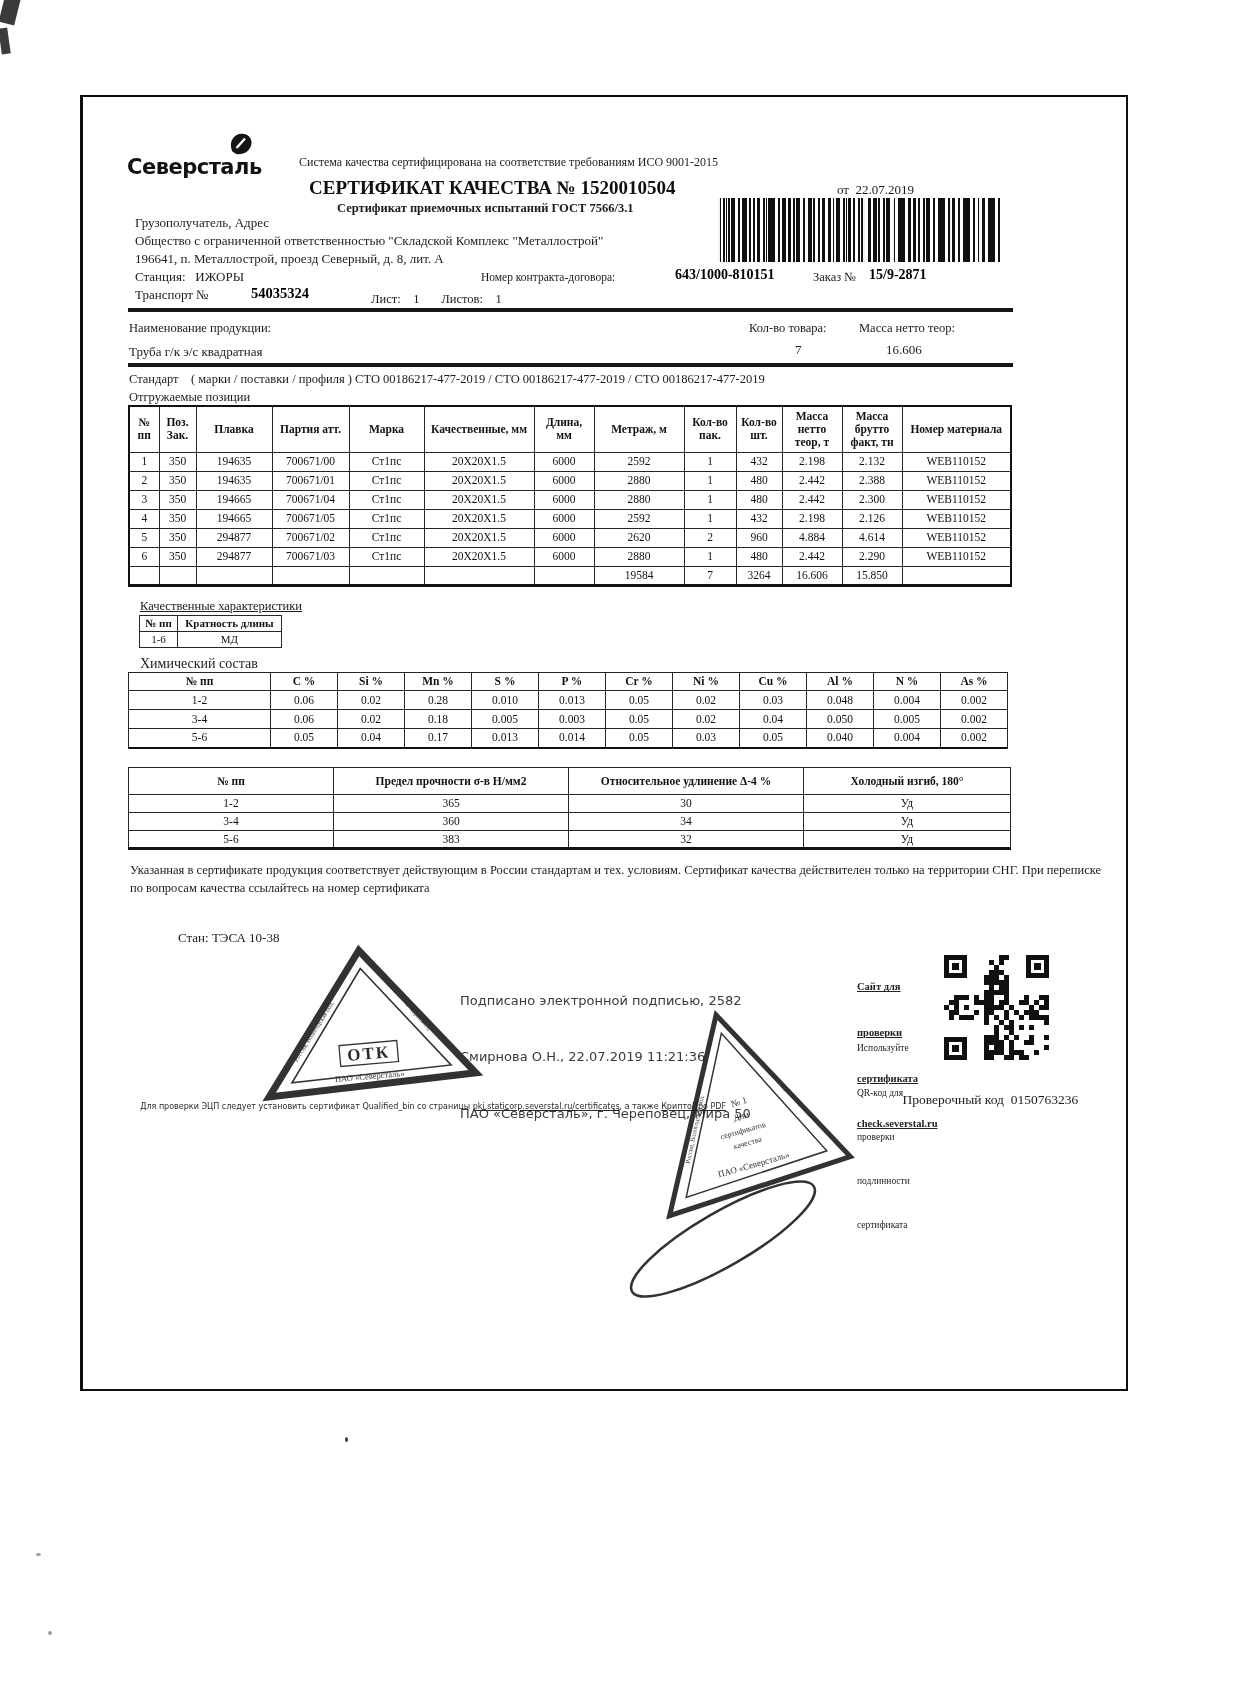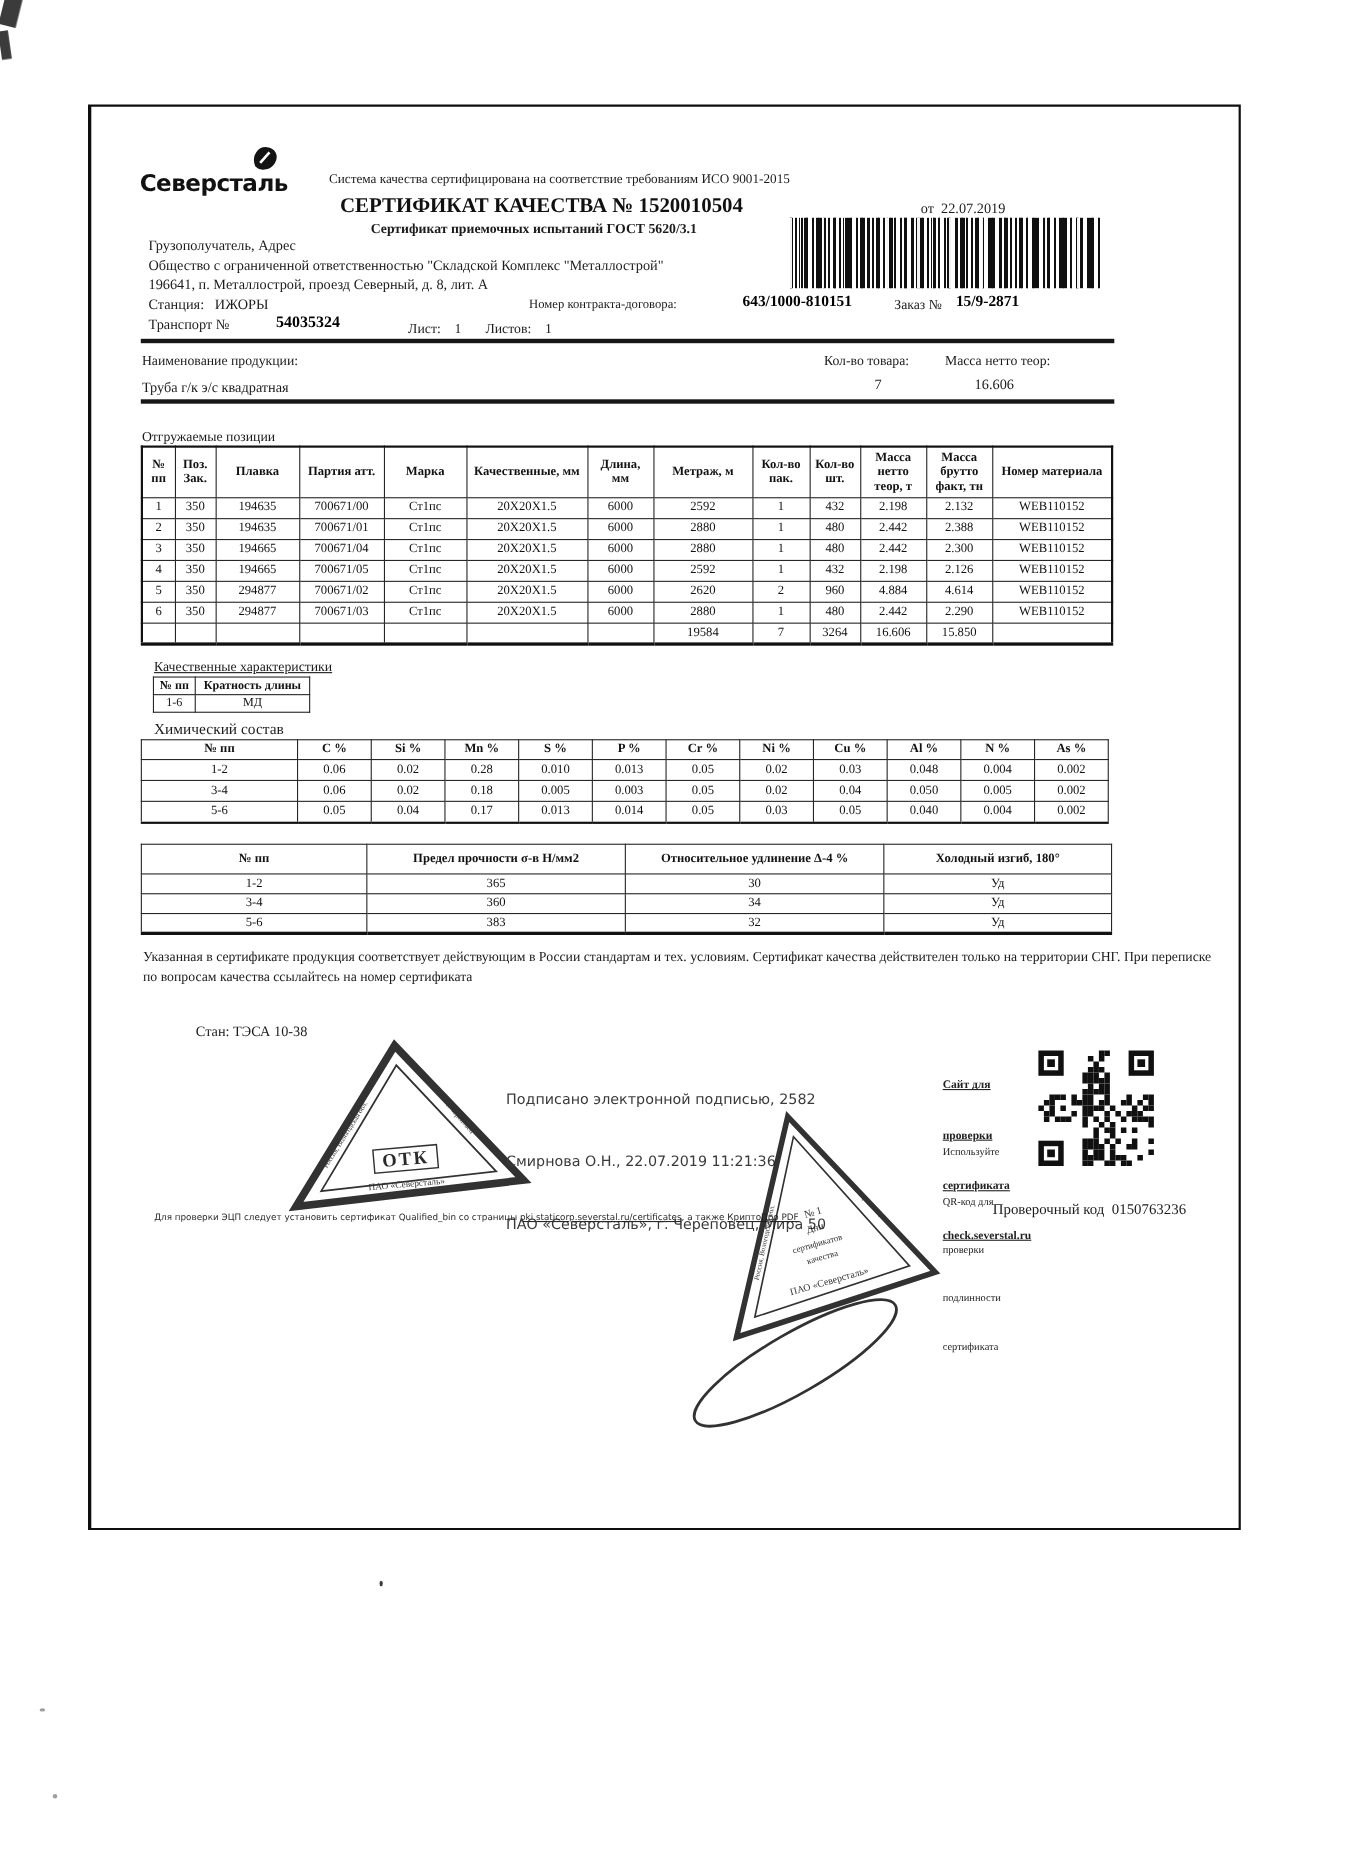--- a/index.html
+++ b/index.html
@@ -70,21 +70,21 @@
 
   <svg class="abs" style="left:146px;top:36px;" width="24" height="24" viewBox="0 0 24 24">
     <path d="M5 17 C2 9 7 2.5 13.5 3 C19.5 3.5 22 9 19 14 C16.5 18.5 9 21 5 17 Z M8 14 L15 6" stroke="#141414" stroke-width="4.5" fill="#141414"></path>
     <path d="M7.5 15 L16 5.5" stroke="#fff" stroke-width="2.4" fill="none"></path>
   </svg>
   <div class="abs logo-text" style="left:44px;top:58px;">Северсталь</div>
 
   <div class="abs serif" style="left:216px;top:58px;font-size:12px;">Система качества сертифицирована на соответствие требованиям ИСО 9001-2015</div>
   <div class="abs serif b" style="left:226px;top:80px;font-size:19px;color:#101010;">СЕРТИФИКАТ КАЧЕСТВА № 1520010504</div>
   <div class="abs serif" style="left:754px;top:85px;font-size:13px;">от  22.07.2019</div>
-  <div class="abs serif b" style="left:254px;top:104px;font-size:12.5px;font-weight:600;">Сертификат приемочных испытаний ГОСТ 5620/3.1</div>
+  <div class="abs serif b" style="left:254px;top:104px;font-size:12.5px;font-weight:600;">Сертификат приемочных испытаний ГОСТ 7566/3.1</div>
   <div class="barcode"></div>
 
   <div class="abs serif" style="left:52px;top:118px;font-size:13px;">Грузополучатель, Адрес</div>
   <div class="abs serif" style="left:52px;top:136px;font-size:13px;">Общество с ограниченной ответственностью "Складской Комплекс "Металлострой"</div>
   <div class="abs serif" style="left:52px;top:154px;font-size:13px;">196641, п. Металлострой, проезд Северный, д. 8, лит. А</div>
   <div class="abs serif" style="left:52px;top:172px;font-size:13px;">Станция:   ИЖОРЫ</div>
   <div class="abs serif" style="left:398px;top:174px;font-size:11.5px;">Номер контракта-договора:</div>
   <div class="abs serif b" style="left:592px;top:170px;font-size:14px;color:#000;">643/1000-810151</div>
   <div class="abs serif" style="left:730px;top:173px;font-size:12.5px;">Заказ №</div>
   <div class="abs serif b" style="left:786px;top:170px;font-size:14px;color:#000;">15/9-2871</div>
@@ -96,20 +96,21 @@
 
   <div class="abs serif" style="left:46px;top:224px;font-size:12.5px;">Наименование продукции:</div>
   <div class="abs serif" style="left:666px;top:224px;font-size:12.5px;">Кол-во товара:</div>
   <div class="abs serif" style="left:776px;top:224px;font-size:12.5px;">Масса нетто теор:</div>
   <div class="abs serif" style="left:46px;top:247px;font-size:13px;">Труба г/к э/с квадратная</div>
   <div class="abs serif" style="left:712px;top:245px;font-size:13px;">7</div>
   <div class="abs serif" style="left:803px;top:245px;font-size:13px;">16.606</div>
 
   <div class="rule" style="left:45px;top:266px;width:885px;"></div>
 
+  <div class="abs serif" style="left:46px;top:275px;font-size:12.5px;">Стандарт    ( марки / поставки / профиля ) СТО 00186217-477-2019 / СТО 00186217-477-2019 / СТО 00186217-477-2019</div>
   <div class="abs serif" style="left:46px;top:293px;font-size:12.5px;">Отгружаемые позиции</div>
 
   <table class="tbl-ship" style="width:882px;">
     <colgroup>
       <col style="width:30px">
         <col style="width:37px">
         <col style="width:76px">
         <col style="width:77px">
       <col style="width:75px">
         <col style="width:110px">

